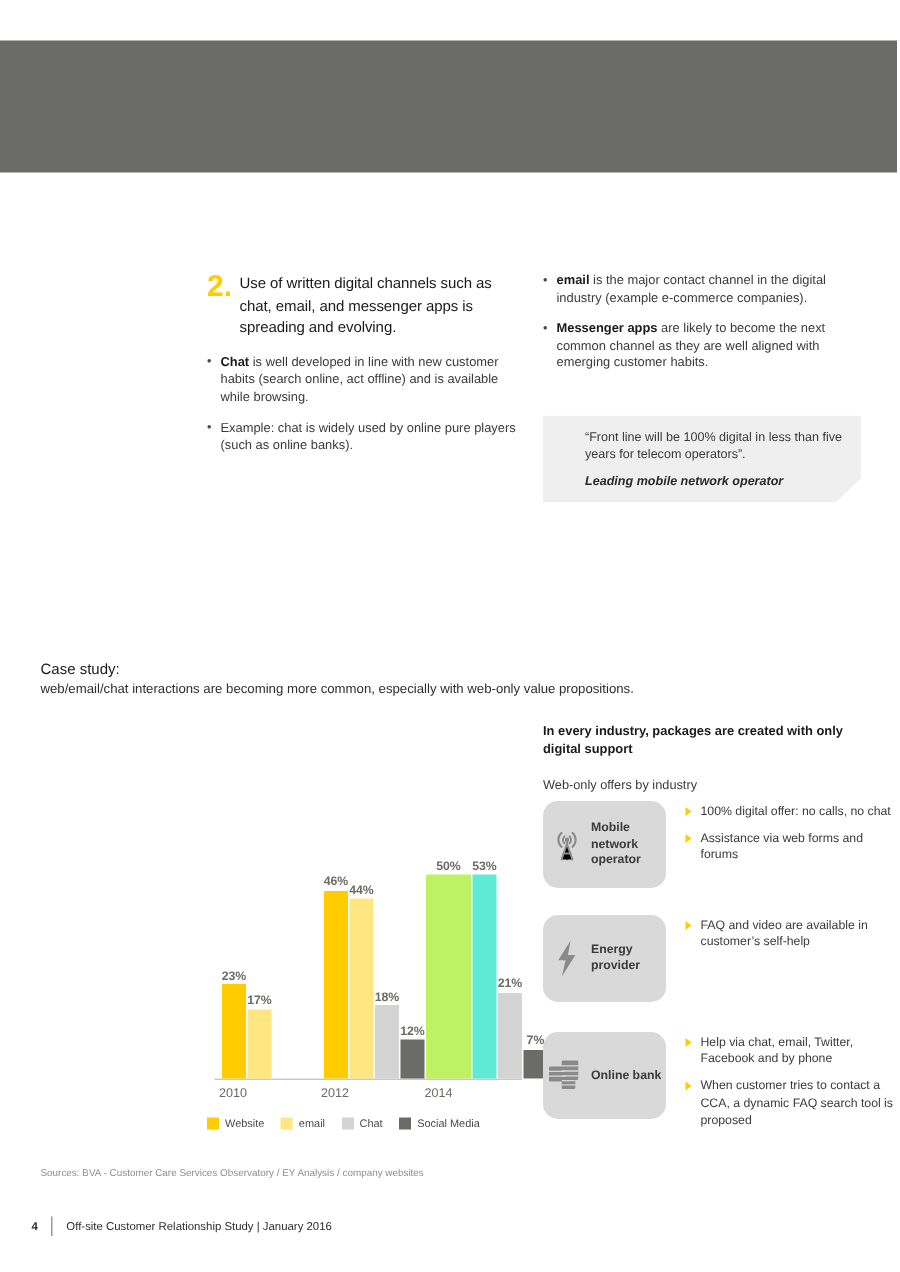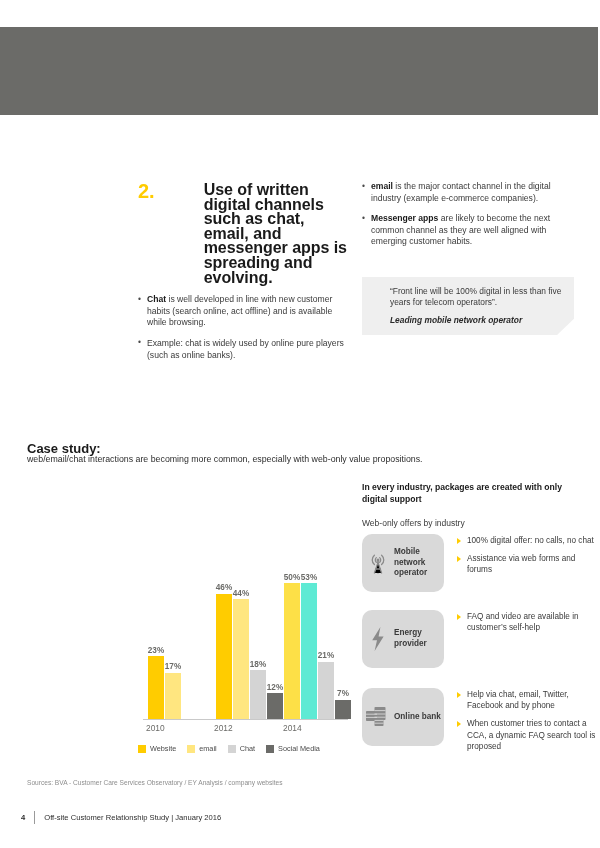--- a/index.html
+++ b/index.html
@@ -23,23 +23,22 @@
   
   .intro-left {
     position:absolute; left:138px; top:183px; width:212px;
   }
   .heading-row { display:flex; align-items:flex-start; }
   .num {
     color:#FFCC00; font-size:20px; font-weight:bold; line-height:16px;
     margin-right:5px; flex:0 0 auto;
   }
   .intro-heading {
-    font-size:16px; font-weight:bold; line-height:14.6px; color:#1a1a1a;
+    font-size:10px; font-weight:normal; line-height:14.6px; color:#1a1a1a;
     letter-spacing:-0.05px;
-    margin-left:44px;
   }
   ul.plain { list-style:none; margin:0; padding:0; }
   ul.plain li {
     position:relative; padding-left:9px; margin-top:9px;
     font-size:8.6px; line-height:11.6px; color:#3a3a3a;
   }
   ul.plain li::before {
     content:"\2022"; position:absolute; left:0; top:-0.5px; color:#4a4a4a; font-size:8.5px;
   }
   ul.plain li b { font-weight:bold; color:#1a1a1a; }
@@ -54,21 +53,21 @@
     position:absolute; left:362px; top:277px; width:212px; height:58px;
     background:#efefef;
     clip-path: polygon(0 0, 100% 0, 100% 72%, 92% 100%, 0 100%);
     padding:9px 11px 0 28px;
     box-sizing:border-box;
   }
   .quote-text { font-size:8.4px; line-height:11.4px; color:#3a3a3a; }
   .quote-attr { font-size:8.4px; line-height:11.4px; font-style:italic; font-weight:bold; color:#2a2a2a; margin-top:6px; }
 
   
-  .case-title { position:absolute; left:27px; top:441px; font-size:13px; font-weight:bold; color:#1a1a1a; }
+  .case-title { position:absolute; left:27px; top:441px; font-size:10px; font-weight:normal; color:#1a1a1a; }
   .case-sub   { position:absolute; left:27px; top:454px; font-size:8.8px; color:#2d2d2d; }
 
   
   .panel-l { position:absolute; left:138px; top:482px; width:212px; }
   .panel-r { position:absolute; left:362px; top:482px; width:212px; }
   .panel-title { font-size:8.6px; font-weight:bold; color:#1a1a1a; line-height:11.5px; }
   .panel-sub { font-size:8.5px; color:#5a5a5a; line-height:11.5px; margin-top:15px; }
   .panel-sub2 { font-size:8.5px; color:#3a3a3a; line-height:11.5px; margin-top:13px; }
 
   .chart {
@@ -181,21 +180,21 @@
           <span class="lbl">44%</span>
         </div>
         <div class="bar" style="height: 48.96px; background: rgb(212, 212, 212);">
           <span class="lbl">18%</span>
         </div>
         <div class="bar" style="height: 26px; background: rgb(107, 107, 104);">
           <span class="lbl">12%</span>
         </div>
       </div>
     <div class="group g-2014">
-        <div class="bar" style="height: 136px; background: #fde047;">
+        <div class="bar" style="height: 136px; background: #bef264; padding-left: 14px;">
           <span class="lbl">50%</span>
         </div>
         <div class="bar" style="height: 136px; background: #5eead4;">
           <span class="lbl">53%</span>
         </div>
         <div class="bar" style="height: 57.12px; background: rgb(212, 212, 212);">
           <span class="lbl">21%</span>
         </div>
         <div class="bar" style="height: 19.04px; background: rgb(107, 107, 104);">
           <span class="lbl">7%</span>

